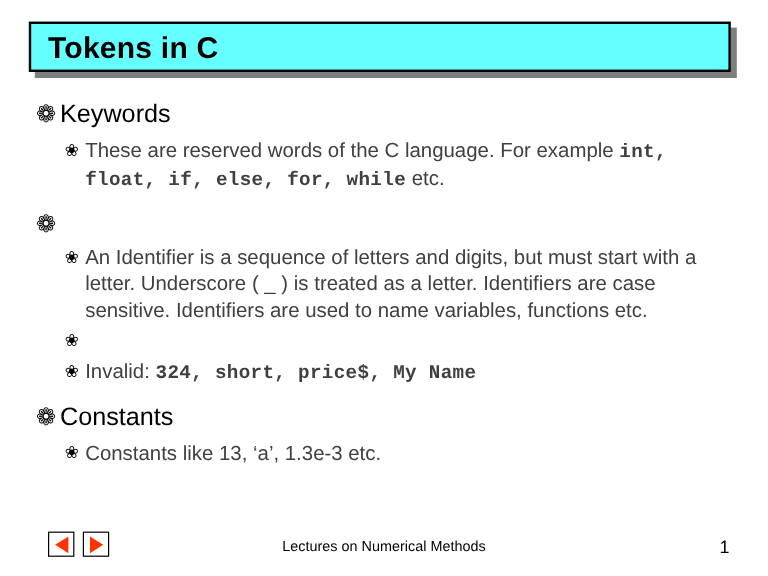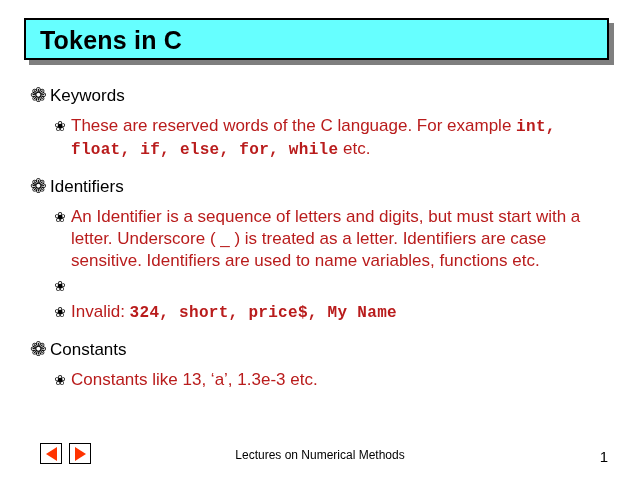--- a/index.html
+++ b/index.html
@@ -72,21 +72,21 @@
   }
   .lvl1 .bullet {
     width: 20px;
     flex: 0 0 20px;
     color: #000000;
     font-size: 20px;
     line-height: 30px;
     font-family: "DejaVu Sans", sans-serif;
   }
   .lvl1 .txt {
-    font-size: 17px;
+    font-size: 21px;
     line-height: 32px;
     color: #000000;
   }
   .lvl2 {
     position: relative;
     display: flex;
     align-items: flex-start;
     margin-left: 24px;
     margin-top: 3px;
   }
@@ -94,21 +94,21 @@
     width: 17px;
     flex: 0 0 17px;
     color: #000000;
     font-size: 14px;
     line-height: 23px;
     font-family: "DejaVu Sans", sans-serif;
   }
   .lvl2 .txt {
     font-size: 17px;
     line-height: 22px;
-    color: #b91c1c;
+    color: #404040;
     max-width: 530px;
   }
   .mono {
     font-family: "Liberation Mono", monospace;
     font-size: 16px;
     font-weight: bold;
     letter-spacing: 0.3px;
   }
   
   .footer-text {
@@ -179,21 +179,20 @@
     </div>
     <div class="lvl2">
       <span class="bullet">❀</span>
       <span class="txt"><span>These are reserved words of the C language. For example </span><span class="mono">int, float, if, else, for, while</span><span> etc.</span></span>
     </div>
 
     <div class="spacer-sm"></div>
 
     <div class="lvl1">
       <span class="bullet">❁</span>
-      <span class="txt">Identifiers</span>
     </div>
     <div class="lvl2">
       <span class="bullet">❀</span>
       <span class="txt">An Identifier is a sequence of letters and digits, but must start with a letter. Underscore ( _ ) is treated as a letter. Identifiers are case sensitive. Identifiers are used to name variables, functions etc.</span>
     </div>
     <div class="lvl2">
       <span class="bullet">❀</span>
     </div>
     <div class="lvl2">
       <span class="bullet">❀</span>

